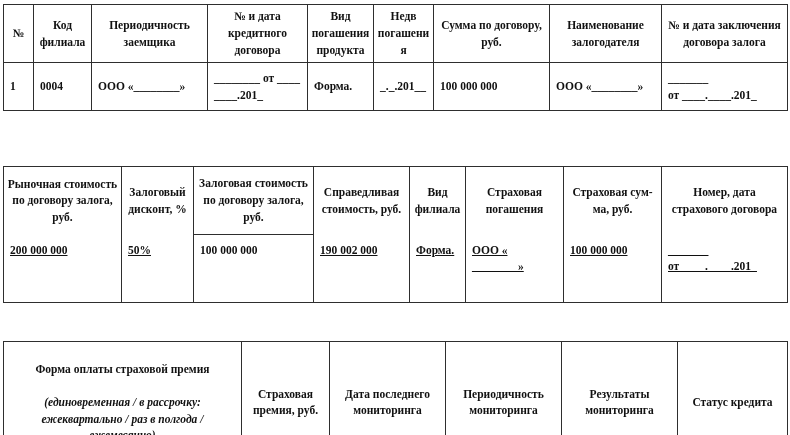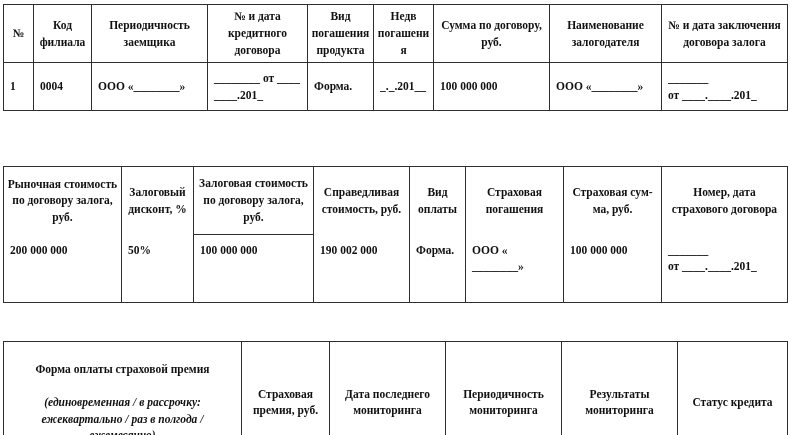--- a/index.html
+++ b/index.html
@@ -30,21 +30,21 @@
   .it { font-style:italic; }
 
   #t1 tr.hr { height:58px; }
   #t1 tr.vr { height:48px; }
 
   #t2 { margin-top:55px; }
   #t2 tr.hr { height:68px; }
   #t2 tr.vr { height:68px; }
   
   #t2 tr.hr td.ns { border-bottom:none; }
-  #t2 tr.vr td.ns { border-top:none; }
+  #t2 tr.vr td.ns { border-top:none;text-decoration:underline; }
 
   #t3 { margin-top:38px; }
   #t3 tr.hr { height:56px; }
 </style>
 </head>
 <body>
 
 <table id="t1">
   <colgroup>
     <col style="width:30px">
@@ -95,21 +95,21 @@
       <col style="width:98px">
     <col style="width:98px">
       <col style="width:126px">
   </colgroup>
   <tbody>
       <tr class="hr">
     <td class="h ns">Рыночная стоимость по договору залога, руб.</td>
     <td class="h ns">Залоговый дисконт, %</td>
     <td class="h">Залоговая стоимость по договору залога, руб.</td>
     <td class="h ns">Справедливая стоимость, руб.</td>
-    <td class="h ns">Вид оплаты</td>
+    <td class="h ns">Вид филиала</td>
     <td class="h ns">Страховая погашения</td>
     <td class="h ns">Страховая сум-
 ма, руб.</td>
     <td class="h ns">Номер, дата страхового договора</td>
   </tr>
   <tr class="vr">
     <td class="v vt ns">200 000 000</td>
     <td class="v vt ns">50%</td>
     <td class="v vt">100 000 000</td>
     <td class="v vt ns">190 002 000</td>

